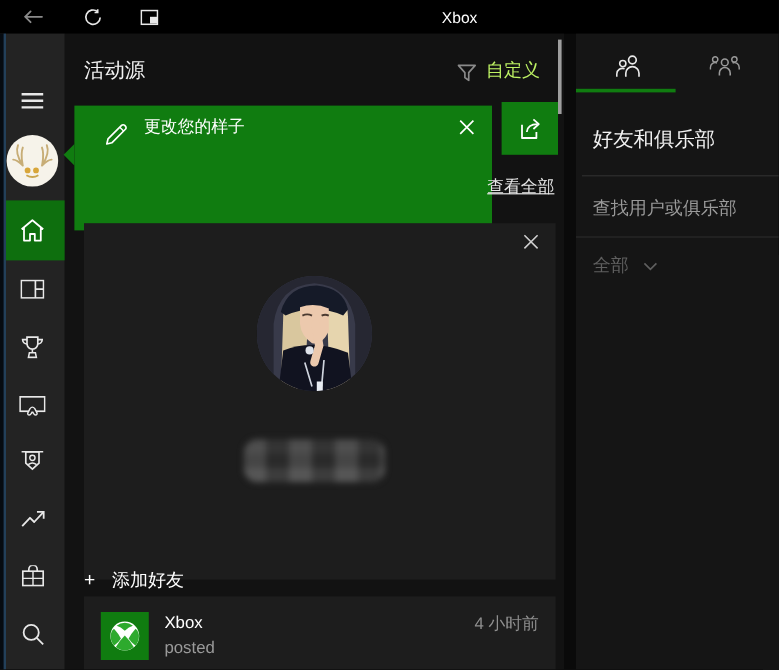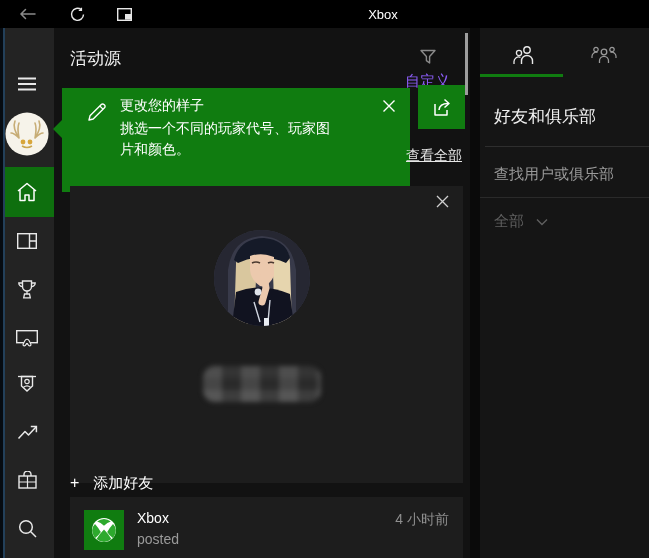--- a/index.html
+++ b/index.html
@@ -34,21 +34,21 @@
   .sb-capture { top:286px; }
   .sb-badge { top:332px; }
   .sb-trending { top:380px; }
   .sb-store { top:428px; }
   .sb-search { top:476px; }
   .sb-console { top:524px; }
 
   
   .main { position:absolute; left:54px; top:28px; width:416px; height:530px; background:#121212; }
   .main-header-title { position:absolute; left:16px; top:19px; font-size:17px; color:#f2f2f2; }
-  .customize { position:absolute; right:20px; top:21px; display:flex; align-items:center; gap:8px; color:#8b5cf6; font-size:15px;flex-direction:column; }
+  .customize { position:absolute; right:20px; top:21px; display:flex; align-items:flex-end; gap:8px; color:#bef264; font-size:15px; }
   .scroll-thumb { position:absolute; right:2px; top:5px; width:3px; height:62px; background:#9e9e9e; }
 
   .banner { position:absolute; left:8px; top:60px; width:348px; height:104px; background:#107C10; }
   .banner::before { content:""; position:absolute; left:-9px; top:32px;
     border-top:9px solid transparent; border-bottom:9px solid transparent; border-right:9px solid #107C10; }
   .banner-pencil { position:absolute; left:24px; top:13px; }
   .banner-title { position:absolute; left:58px; top:9px; font-size:14px; color:#fff; }
   .banner-body { position:absolute; left:58px; top:30px; width:218px; font-size:14px; line-height:21px; color:#fff; }
   .banner-close { position:absolute; right:14px; top:11px; }
 
@@ -231,21 +231,20 @@
   <div class="scroll-thumb"></div>
 
   <div class="banner">
     <span class="banner-pencil">
       <svg width="22" height="22" viewBox="0 0 22 22">
           <path d="M3 19 l1 -4.2 L15.3 3.5 a1.8 1.8 0 0 1 2.6 0 l0.6 0.6 a1.8 1.8 0 0 1 0 2.6 L7.2 18 Z" fill="none" stroke="#fff" stroke-width="1.4" stroke-linejoin="round"></path>
           <path d="M13.8 5 l3.2 3.2" stroke="#fff" stroke-width="1.2"></path>
         </svg>
     </span>
     <div class="banner-title">更改您的样子</div>
-    <div class="banner-body">挑选一个不同的玩家代号、玩家图片和颜色。</div>
     <span class="banner-close">
       <svg width="14" height="14" viewBox="0 0 14 14">
           <path d="M1.5 1.5 L12.5 12.5 M12.5 1.5 L1.5 12.5" stroke="#fff" stroke-width="1.4"></path>
         </svg>
     </span>
   </div>
 
   <div class="share-btn">
     <span>
       <svg width="22" height="20" viewBox="0 0 22 20">

